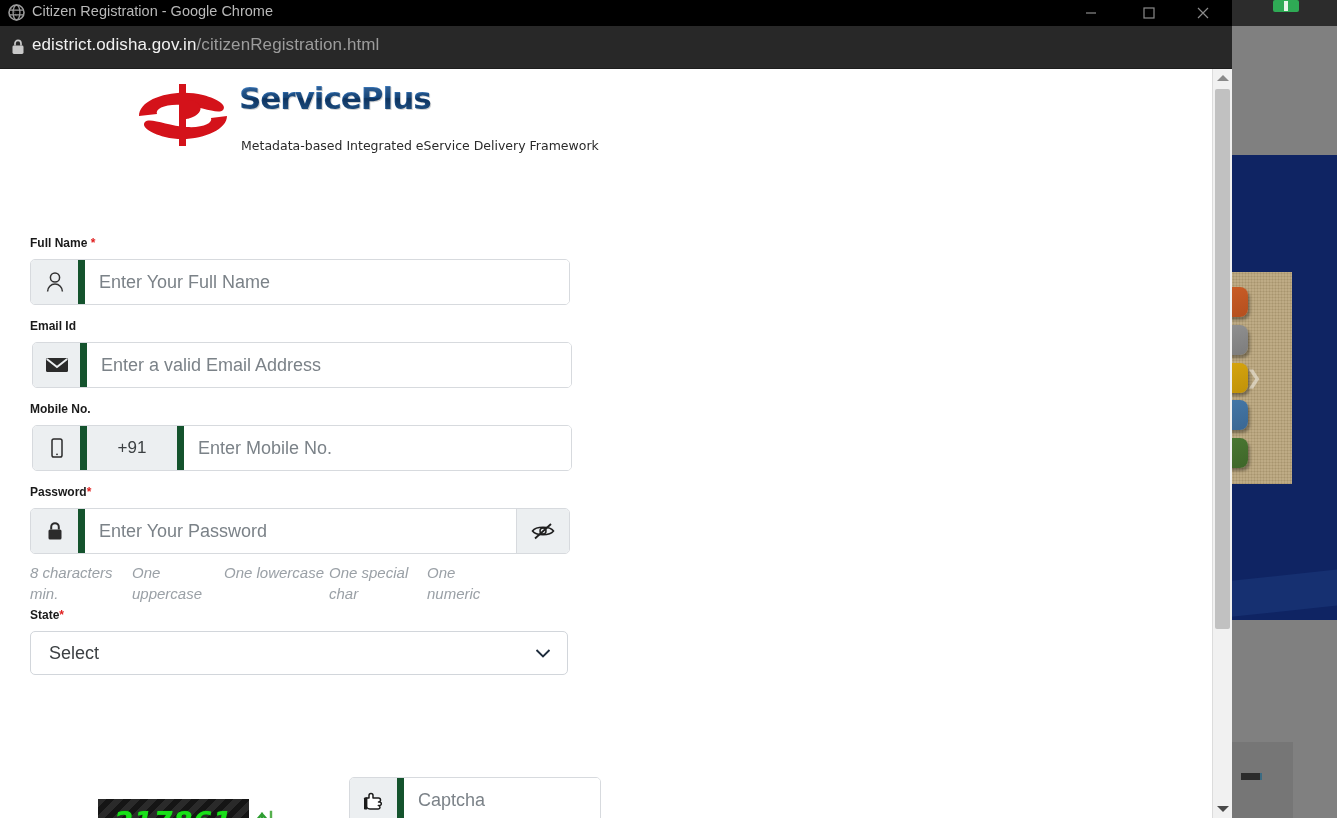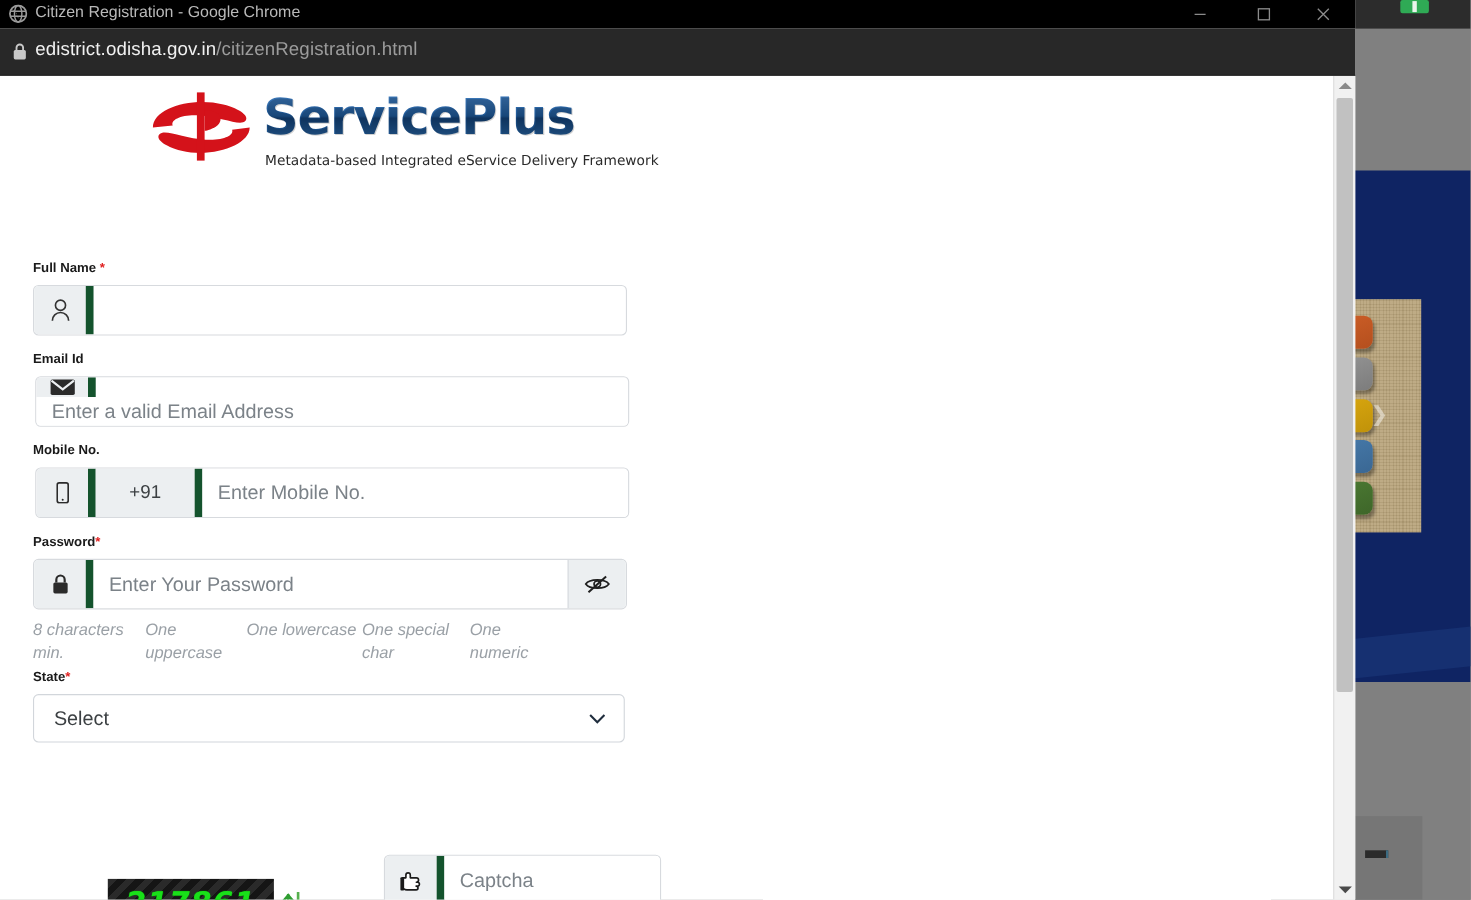--- a/index.html
+++ b/index.html
@@ -168,21 +168,21 @@
     width: 420px;
     user-select: none;
   }
   #logo-row { position: relative; height: 66px; }
   #logo-mark {
     position: absolute; left: 0; top: 0;
     width: 105px; height: 66px;
   }
   #logo-word {
     position: absolute; left: 108px; top: -2px;
-    font-size: 45px; font-weight: bold;
+    font-size: 31px; font-weight: bold;
     font-family: "DejaVu Sans", sans-serif;
     letter-spacing: -1px;
     color: #1f5a9e;
     background: linear-gradient(180deg,#4a87c9 0%, #1e5795 48%, #123f73 52%, #2d6cab 100%);
     -webkit-background-clip: text;
     background-clip: text;
     color: transparent;
     text-shadow: 1px 1px 0 rgba(0,0,0,.18);
     white-space: nowrap;
   }
@@ -247,21 +247,21 @@
     width: 52px;
     flex: 0 0 auto;
     background: #eceff1;
     border-left: 1px solid #d7dade;
     display: flex;
     align-items: center;
     justify-content: center;
   }
 
   #fullname-group { width: 538px; }
-  #email-group { width: 538px; margin-left: 2px; flex-direction: column; }
+  #email-group { width: 538px; margin-left: 2px; }
   #mobile-group { width: 538px; margin-left: 2px; }
   #password-group { width: 538px; }
 
   #pw-hints {
     display: flex;
     width: 470px;
     margin: -4px 0 2px 0;
     font-size: 15px;
     color: #9aa0a6;
     line-height: 21px;
@@ -450,20 +450,21 @@
         <div class="field-label">
           <span>Full Name</span><span class="sp"> </span><span class="req">*</span>
         </div>
         <div class="input-group" id="fullname-group">
           <div class="ig-addon">
             <svg width="22" height="24" viewBox="0 0 22 24">
               <circle cx="11" cy="7.5" r="4.6" fill="none" stroke="#333" stroke-width="1.5"></circle>
               <path d="M3.6 21.5 a7.4 7.4 0 0 1 14.8 0" fill="none" stroke="#333" stroke-width="1.5"></path>
             </svg>
           </div>
+          <div class="ig-input">Enter Your Full Name</div>
         </div>
 
         <div class="field-label">
           <span>Email Id</span>
         </div>
         <div class="input-group" id="email-group">
           <div class="ig-addon">
             <svg width="24" height="18" viewBox="0 0 24 18">
               <rect x="1" y="2" width="22" height="14" rx="1.5" fill="#2b2b2b"></rect>
               <path d="M1.8 3 L12 11 L22.2 3" fill="none" stroke="#eceff1" stroke-width="2"></path>

